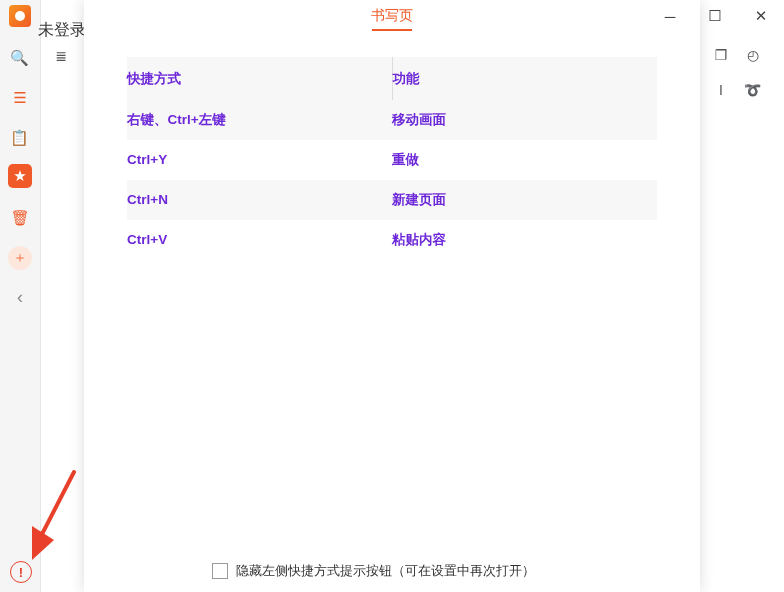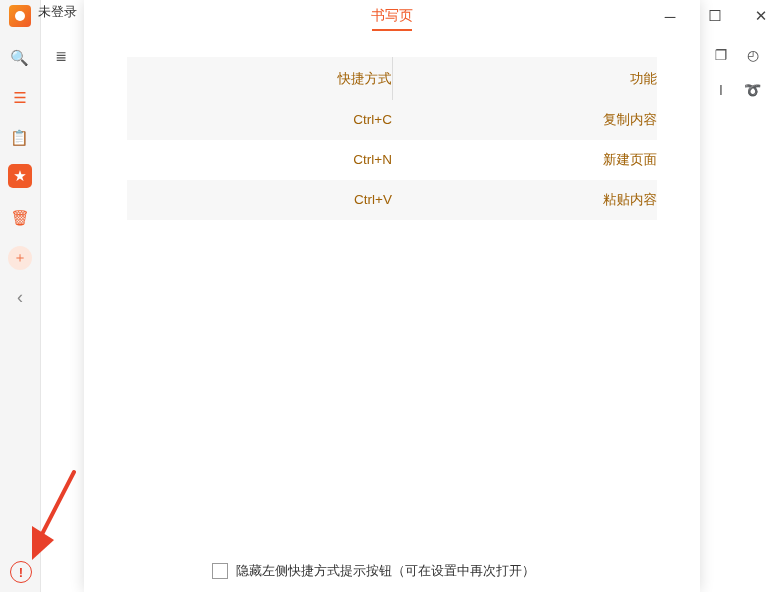--- a/index.html
+++ b/index.html
@@ -71,22 +71,22 @@
     left: 6px;
     top: 6px;
     width: 10px;
     height: 10px;
     background: #ffffff;
     border-radius: 50%;
   }
   #login-label {
     position: absolute;
     left: 38px;
-    top: 3px;
-    font-size: 13px;
+    top: 20px;
+    font-size: 16px;
     color: #333333;
   }
 
   
   #panel-toggle {
     position: absolute;
     left: 44px;
     top: 40px;
     width: 34px;
     height: 32px;
@@ -217,24 +217,24 @@
     left: 43px;
     top: 57px;
     width: 530px;
     border-collapse: collapse;
     table-layout: fixed;
   }
   #shortcut-table col.c1 { width: 265px; }
   #shortcut-table col.c2 { width: 265px; }
   #shortcut-table th,
   #shortcut-table td {
-    text-align: right;
-    font-weight: normal;
+    text-align: left;
+    font-weight: bold;
     font-size: 13.5px;
-    color: #a16207;
+    color: #6d28d9;
     padding: 0;
     height: 40px;
     vertical-align: middle;
   }
   #shortcut-table thead th {
     height: 43px;
     background: #f7f7f7;
   }
   #shortcut-table thead th.hdr-key {
     border-right: 1px solid #dcdcdc;
@@ -354,22 +354,26 @@
         <col class="c2">
       </colgroup>
     <thead>
       <tr>
         <th class="hdr-key">快捷方式</th>
         <th>功能</th>
       </tr>
     </thead>
     <tbody>
       <tr>
-        <td class="key-cell">Ctrl+C</td>
-        <td>复制内容</td>
+        <td class="key-cell">右键、Ctrl+左键</td>
+        <td>移动画面</td>
+      </tr>
+      <tr>
+        <td class="key-cell">Ctrl+Y</td>
+        <td>重做</td>
       </tr>
       <tr>
         <td class="key-cell">Ctrl+N</td>
         <td>新建页面</td>
       </tr>
       <tr>
         <td class="key-cell">Ctrl+V</td>
         <td>粘贴内容</td>
       </tr>
     </tbody>

